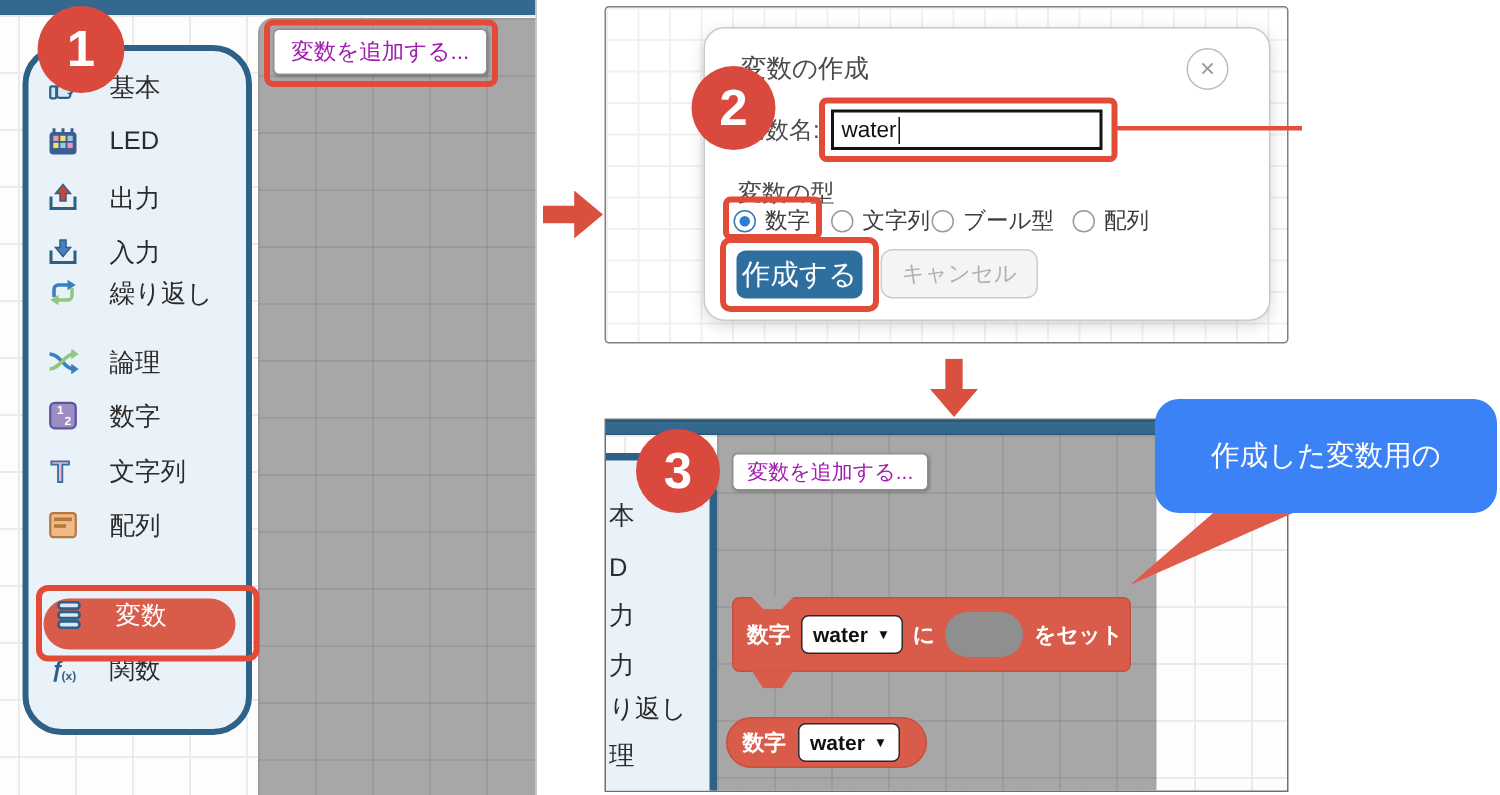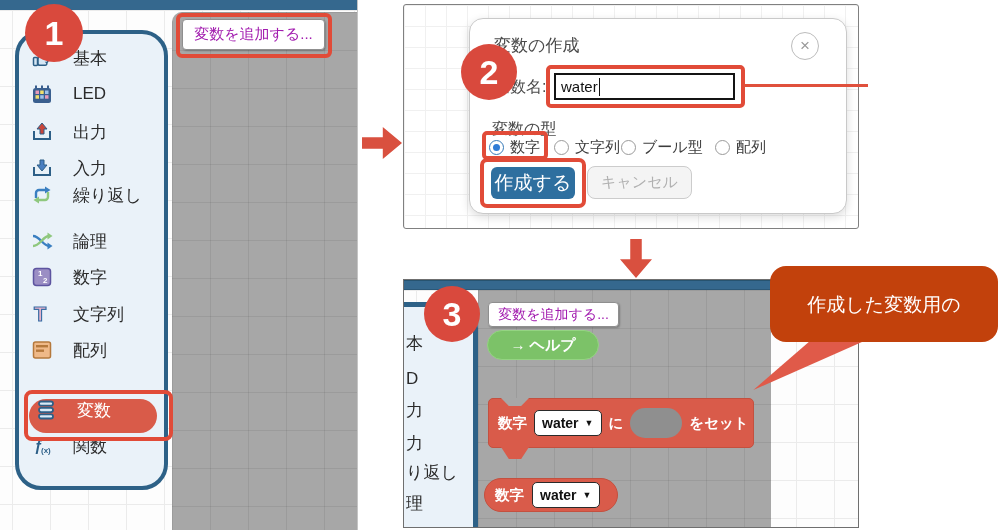--- a/index.html
+++ b/index.html
@@ -99,21 +99,21 @@
   .set-block::before { content:''; position:absolute; top:-1px; left:12px; width:28px; height:8px;
     background:#a7a7a7; clip-path:polygon(0 0,100% 0,72% 100%,28% 100%); }
   .set-block::after { content:''; position:absolute; bottom:-12px; left:12px; width:28px; height:12px;
     background:#d95b4a; clip-path:polygon(0 0,100% 0,72% 100%,28% 100%); }
   .slot { width:52px; height:30px; background:#8f8f8f; border-radius:15px; flex:0 0 52px; }
   .get-block { position:absolute; left:80px; top:198px; width:134px; height:34px; background:#d95b4a;
     border:1px solid #c4503f; border-radius:17px; display:flex; align-items:center; gap:8px;
     padding:0 10px; z-index:6; cursor:grab; }
 
   
-  .callout { position:absolute; left:770px; top:266px; width:228px; height:76px; background:#c2410c;
+  .callout { position:absolute; left:770px; top:266px; width:228px; height:76px; background:#3b82f6;
     border-radius:16px; color:#fff; font-size:19px; line-height:27px;
     display:flex; flex-direction:column; align-items:center; justify-content:center; z-index:45; }
   .callout-tail { position:absolute; left:751px; top:338px; width:120px; height:52px; background:#e05a49;
     clip-path:polygon(52% 0,100% 0,2% 100%); z-index:44; }
 </style>
 </head>
 <body>
 
 <div id="screen">
 
@@ -292,21 +292,20 @@
     <span class="frag" style="top:89px">D</span>
     <span class="frag" style="top:119px">力</span>
     <span class="frag" style="top:152px">力</span>
     <span class="frag" style="top:181px">り返し</span>
     <span class="frag" style="top:212px">理</span>
 
     <div class="p3-flyout grid-gray"></div>
 
     <div class="white-btn abs" style="left:84px; top:22px; width:131px; height:25px; font-size:14px; z-index:6;">変数を追加する...</div>
 
-    <div class="help-block">→ ヘルプ</div>
 
     <div class="set-block">
       <span class="block-text">数字</span>
       <span class="dd">
         <span>water</span>
         <span class="caret">▼</span>
       </span>
       <span class="block-text">に</span>
       <span class="slot"></span>
       <span class="block-text">をセット</span>

